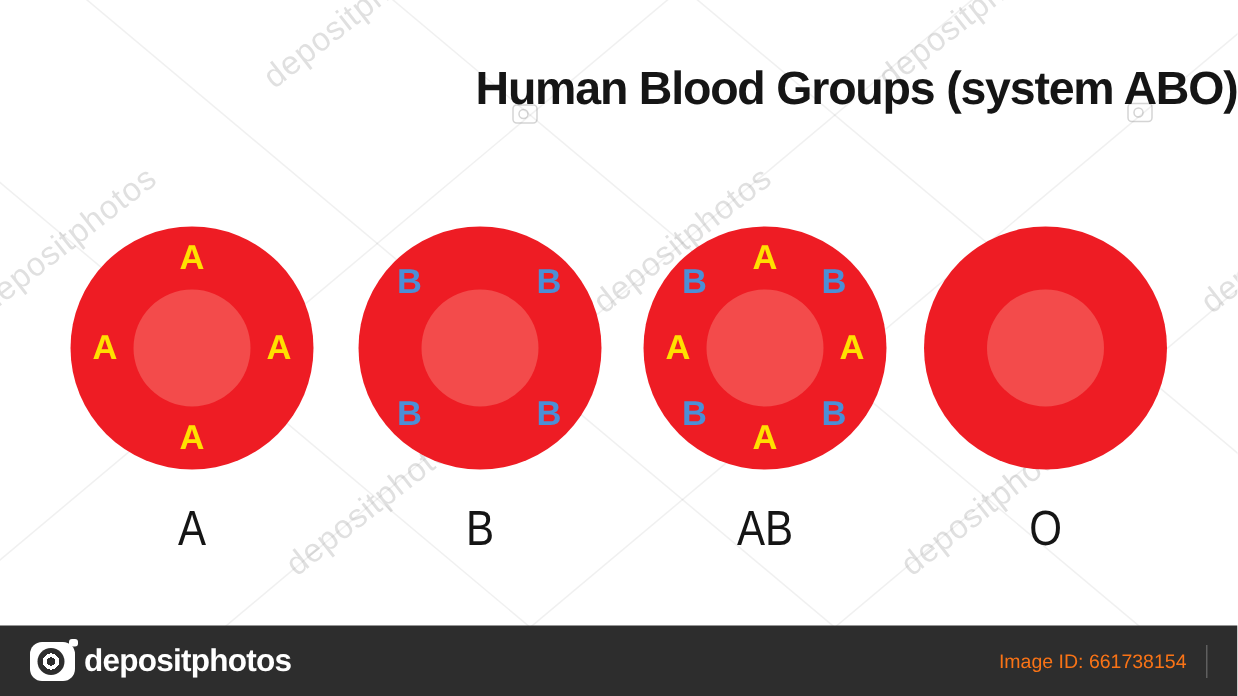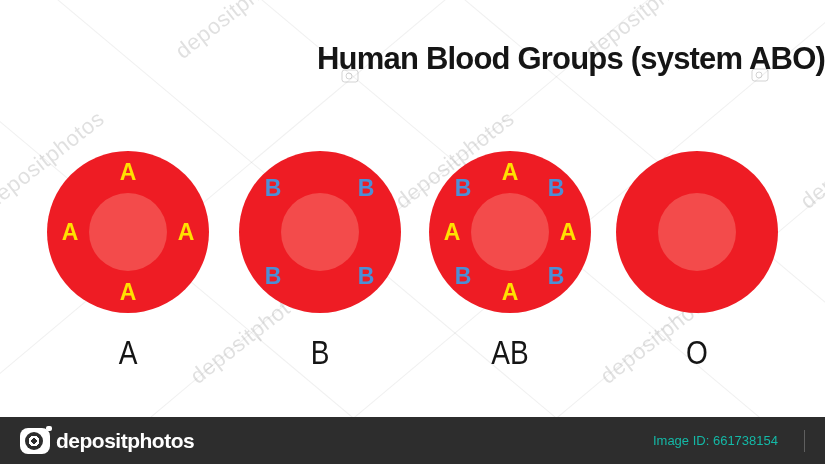--- a/index.html
+++ b/index.html
@@ -99,22 +99,22 @@
   }
   .cam-flash {
     position:absolute; right:-2px; top:-2px;
     width:6px; height:5px; background:#fff; border-radius:2px;
   }
   .brand-text {
     color:#fff; font-size:21px; font-weight:700; letter-spacing:-0.5px;
   }
   .footer-right {
     margin-left:auto; margin-right:20px;
-    display:flex; align-items:center; gap:26px;
-    font-size:13px; color:#14b8a6;
+    display:flex; align-items:center; gap:13px;
+    font-size:13px; color:#f97316;
   }
   .footer-divider { width:1px; height:22px; background:#5f5f5f; }
 </style>
 </head>
 <body>
 
 <div class="stage">
 
   <div class="wm-layer" id="wm-layer">
       <div class="wm-line" style="left: -425px; top: 247px; transform: rotate(40deg);"></div>

